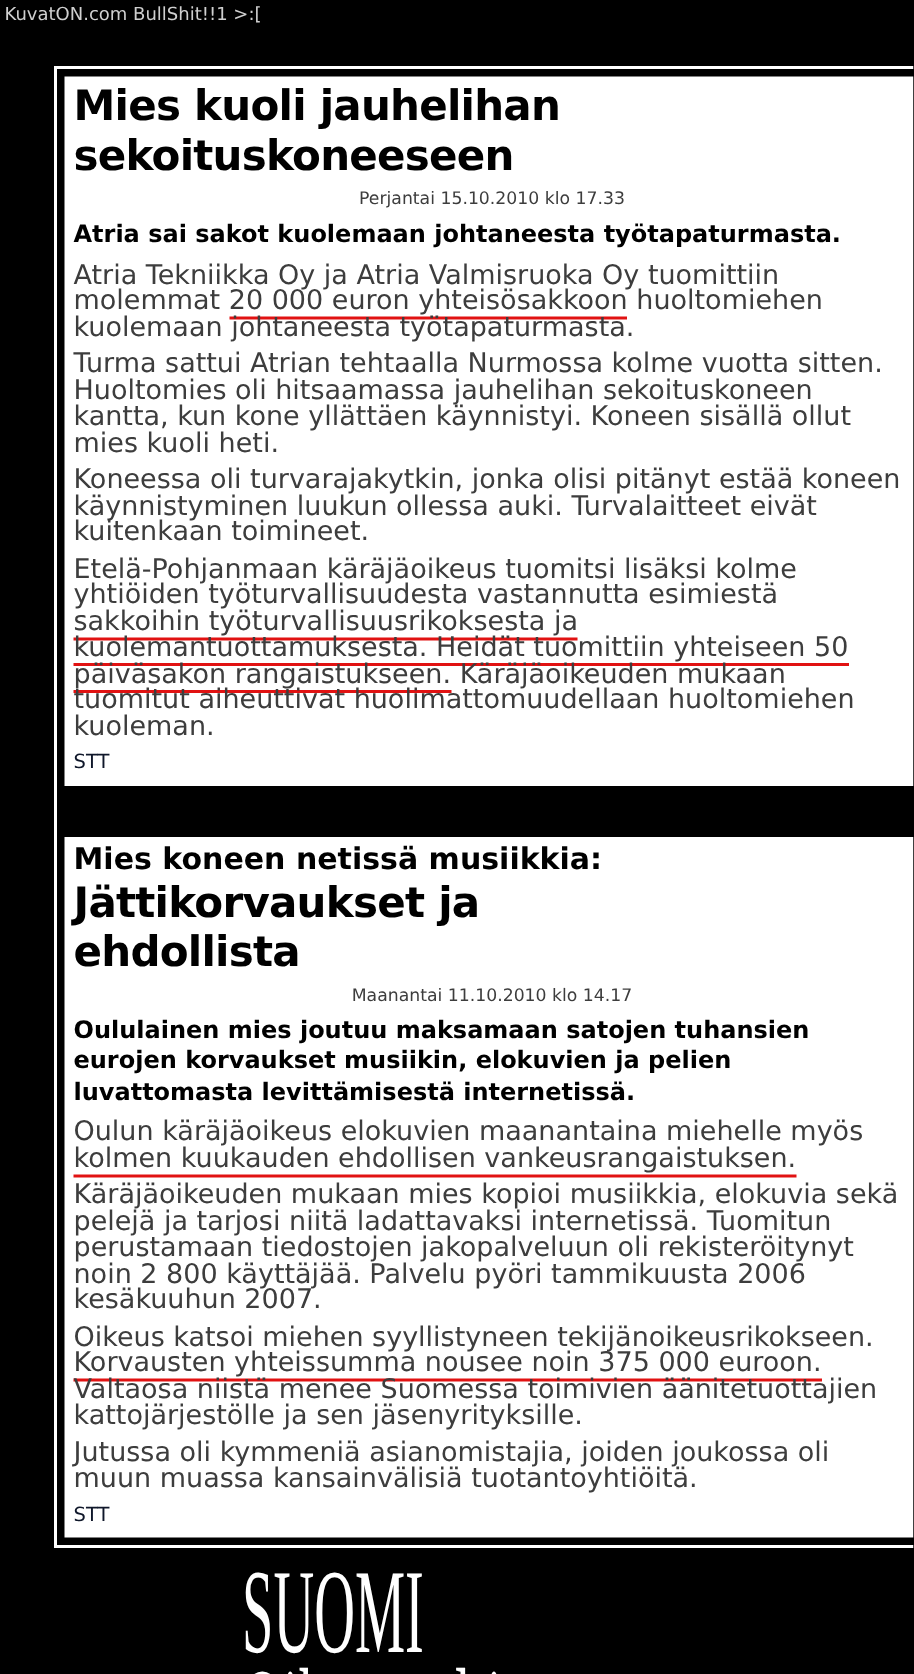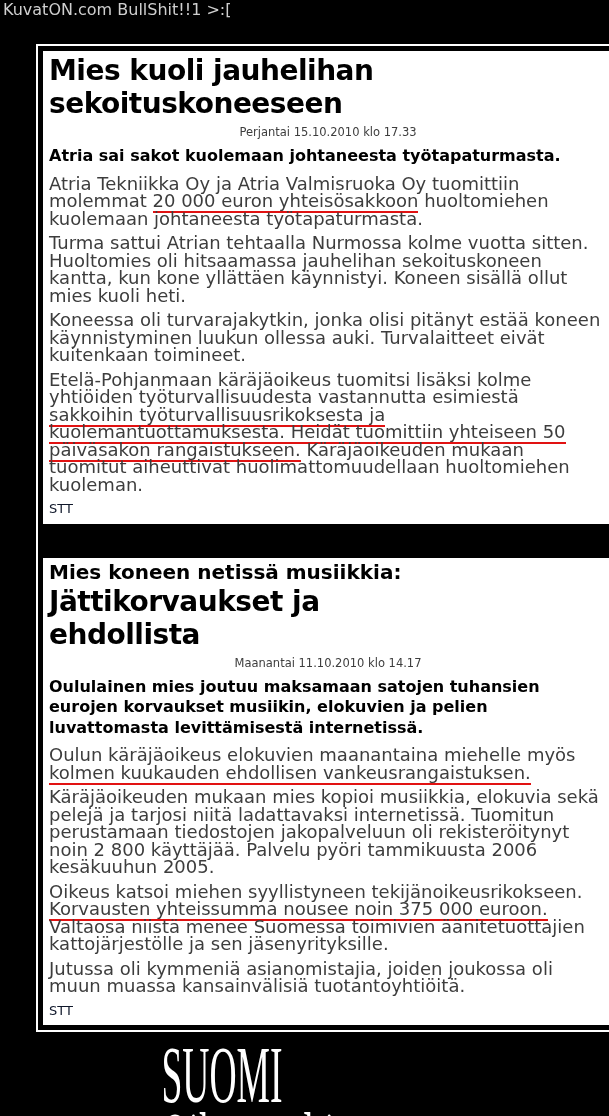--- a/index.html
+++ b/index.html
@@ -10,21 +10,21 @@
     height: 1116px;
     background: #000;
     overflow: hidden;
     font-family: "DejaVu Sans", sans-serif;
   }
   .watermark {
     position: absolute;
     top: 2px;
     left: 3px;
     color: #cfcfcf;
-    font-size: 16px;
+    font-size: 12px;
     line-height: 15px;
   }
   .frame {
     position: absolute;
     top: 44px;
     left: 36px;
     width: 585px;
     border: 2px solid #ffffff;
     background: #000;
     padding: 5px;
@@ -126,21 +126,21 @@
     <article class="news-box">
       <div class="kicker">Mies koneen netissä musiikkia:</div>
       <h1 class="headline">
           <div>Jättikorvaukset ja</div>
           <div>ehdollista</div>
         </h1>
       <div class="date">Maanantai 11.10.2010 klo 14.17</div>
       <p class="lead">Oululainen mies joutuu maksamaan satojen tuhansien eurojen korvaukset musiikin, elokuvien ja pelien luvattomasta levittämisestä internetissä.</p>
       <div class="body-text">
           <p><span>Oulun käräjäoikeus elokuvien maanantaina miehelle myös </span><span class="redline">kolmen kuukauden ehdollisen vankeusrangaistuksen.</span></p>
-          <p><span>Käräjäoikeuden mukaan mies kopioi musiikkia, elokuvia sekä pelejä ja tarjosi niitä ladattavaksi internetissä. Tuomitun perustamaan tiedostojen jakopalveluun oli rekisteröitynyt noin 2 800 käyttäjää. Palvelu pyöri tammikuusta 2006 kesäkuuhun 2005.</span></p>
+          <p><span>Käräjäoikeuden mukaan mies kopioi musiikkia, elokuvia sekä pelejä ja tarjosi niitä ladattavaksi internetissä. Tuomitun perustamaan tiedostojen jakopalveluun oli rekisteröitynyt noin 2 800 käyttäjää. Palvelu pyöri tammikuusta 2006 kesäkuuhun 2007.</span></p>
           <p><span>Oikeus katsoi miehen syyllistyneen tekijänoikeusrikokseen. </span><span class="redline">Korvausten yhteissumma nousee noin 375 000 euroon.</span><span> Valtaosa niistä menee Suomessa toimivien äänitetuottajien kattojärjestölle ja sen jäsenyrityksille.</span></p>
           <p><span>Jutussa oli kymmeniä asianomistajia, joiden joukossa oli muun muassa kansainvälisiä tuotantoyhtiöitä.</span></p>
         </div>
       <div class="byline">STT</div>
     </article>
 
   </div>
 
   <div class="caption">
     <div class="caption-line">SUOMI</div>

